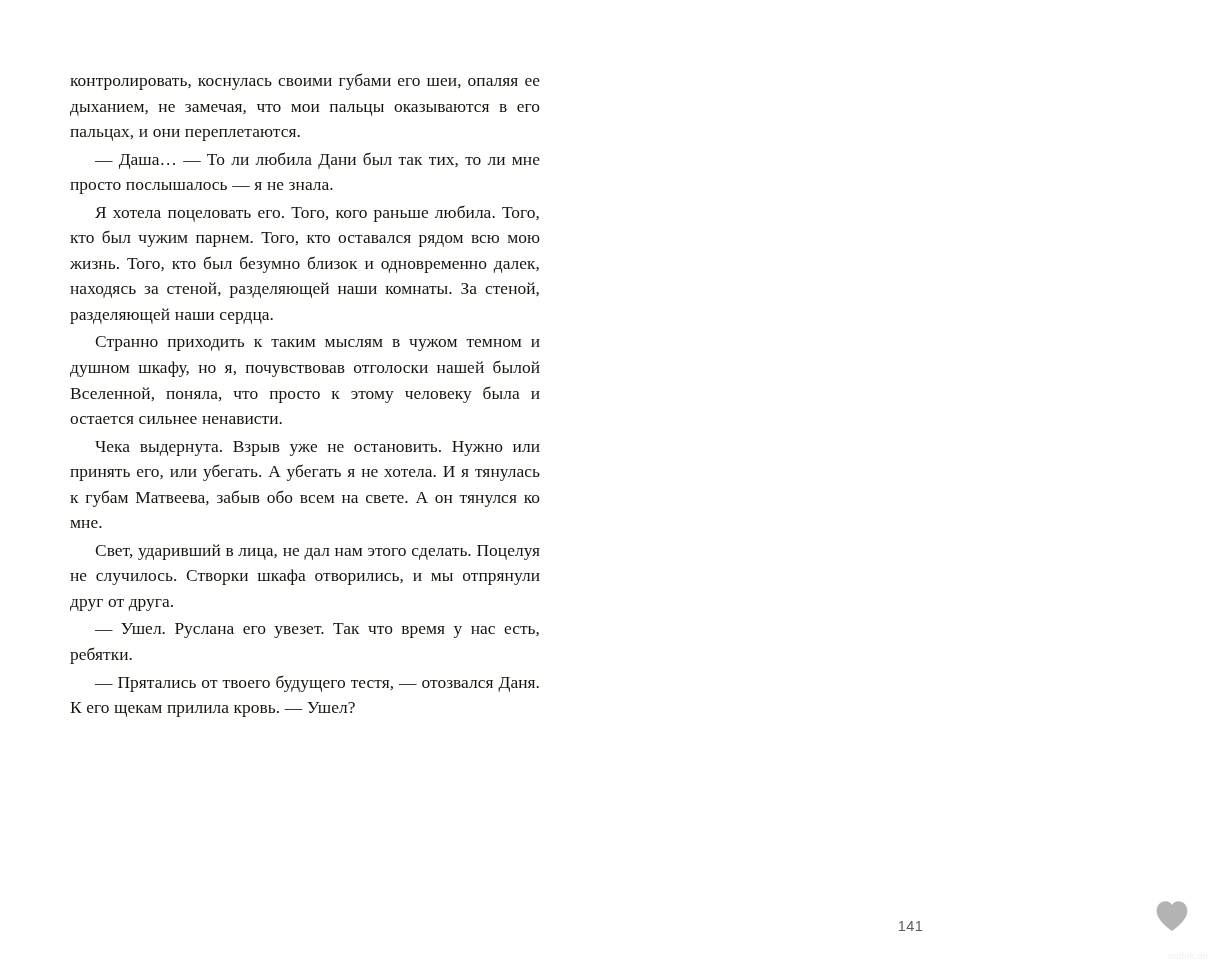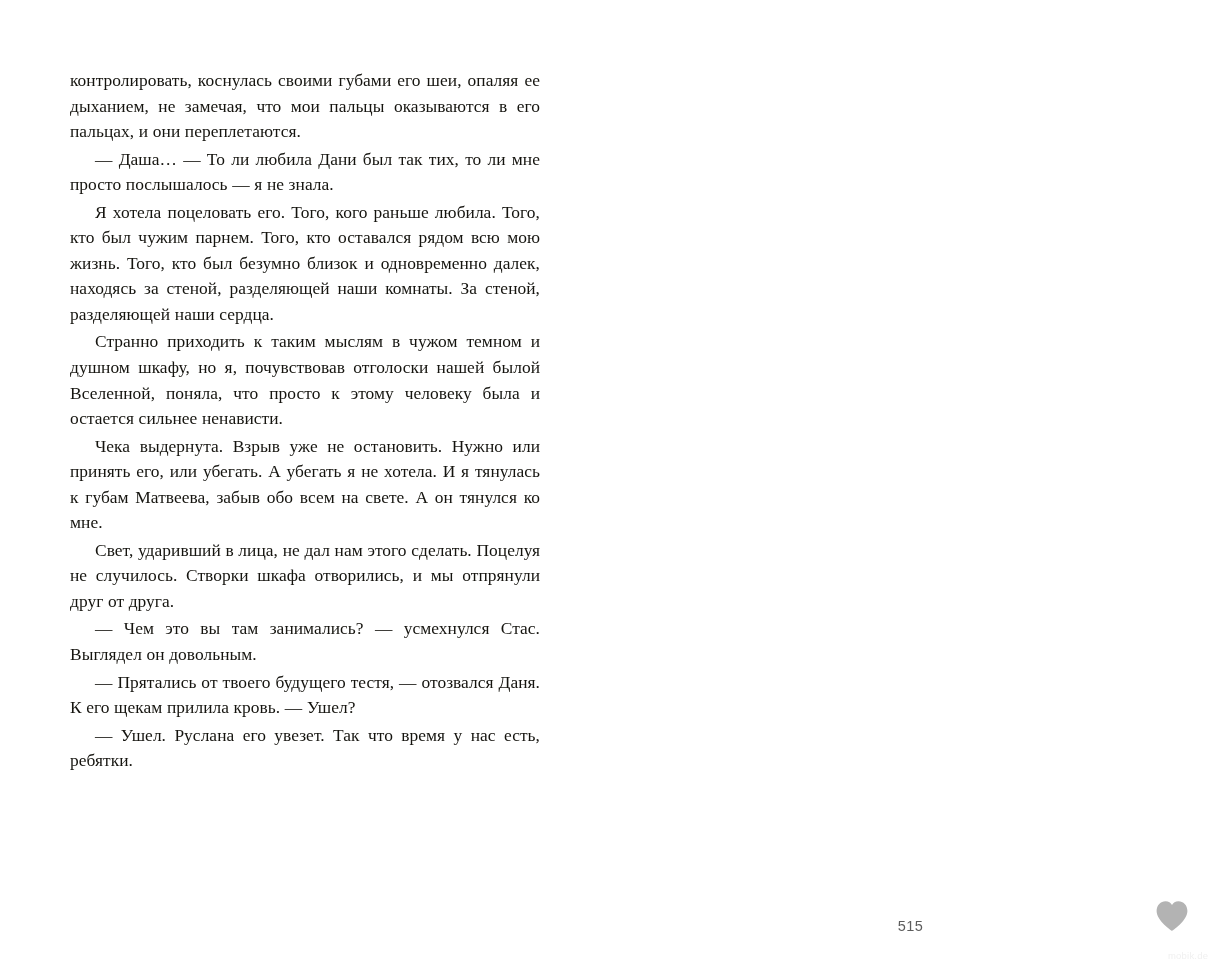--- a/index.html
+++ b/index.html
@@ -94,29 +94,28 @@
 <div class="spread">
 
   <div class="page page-left">
     <div class="column column-left">
       <p class="no-indent">контролировать, коснулась своими губами его шеи, опаляя ее дыханием, не замечая, что мои пальцы оказываются в его пальцах, и они переплетаются.</p>
       <p>— Даша… — То ли любила Дани был так тих, то ли мне просто послышалось — я не знала.</p>
       <p>Я хотела поцеловать его. Того, кого раньше любила. Того, кто был чужим парнем. Того, кто оставался рядом всю мою жизнь. Того, кто был безумно близок и одновременно далек, находясь за стеной, разделяющей наши комнаты. За стеной, разделяющей наши сердца.</p>
       <p>Странно приходить к таким мыслям в чужом темном и душном шкафу, но я, почувствовав отголоски нашей былой Вселенной, поняла, что просто к этому человеку была и остается сильнее ненависти.</p>
       <p>Чека выдернута. Взрыв уже не остановить. Нужно или принять его, или убегать. А убегать я не хотела. И я тянулась к губам Матвеева, забыв обо всем на свете. А он тянулся ко мне.</p>
       <p>Свет, ударивший в лица, не дал нам этого сделать. Поцелуя не случилось. Створки шкафа отворились, и мы отпрянули друг от друга.</p>
-      <p>— Чем это вы там занимались? — усмехнулся Стас. Выглядел он довольным.</p>
+      <p>— Ушел. Руслана его увезет. Так что время у нас есть, ребятки.</p>
       <p>— Прятались от твоего будущего тестя, — отозвался Даня. К его щекам прилила кровь. — Ушел?</p>
-      <p>— Ушел. Руслана его увезет. Так что время у нас есть, ребятки.</p>
     </div>
   </div>
 
   <div class="page page-right">
 
-    <div class="page-number">515</div>
+    <div class="page-number">141</div>
   </div>
 </div>
 
 <div class="heart-icon">
   <svg viewBox="0 0 32 30" xmlns="http://www.w3.org/2000/svg" aria-hidden="true">
     <path d="M16 29 C16 29 1.5 19.6 1.5 10.2 C1.5 4.6 5.4 1 9.9 1 C12.8 1 14.9 2.6 16 4.6 C17.1 2.6 19.2 1 22.1 1 C26.6 1 30.5 4.6 30.5 10.2 C30.5 19.6 16 29 16 29 Z" fill="#b3b3b3"></path>
   </svg>
 </div>
 
 <div class="watermark">mobik.de</div>

